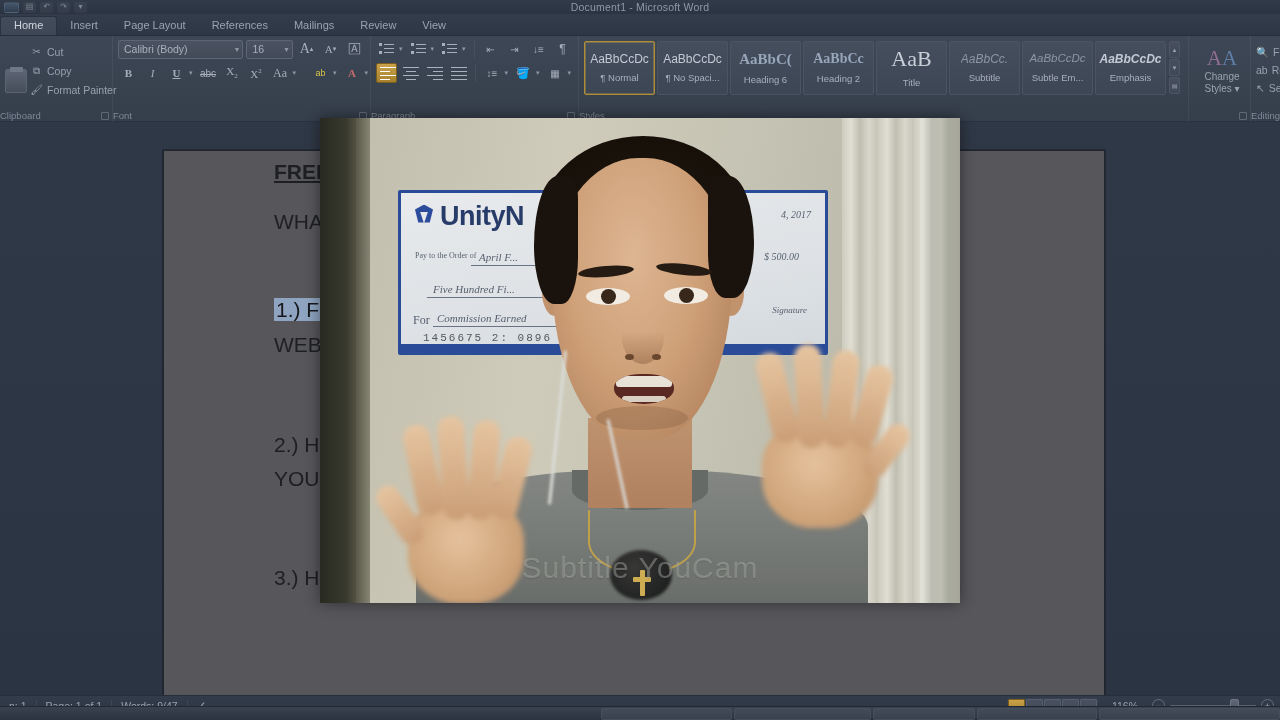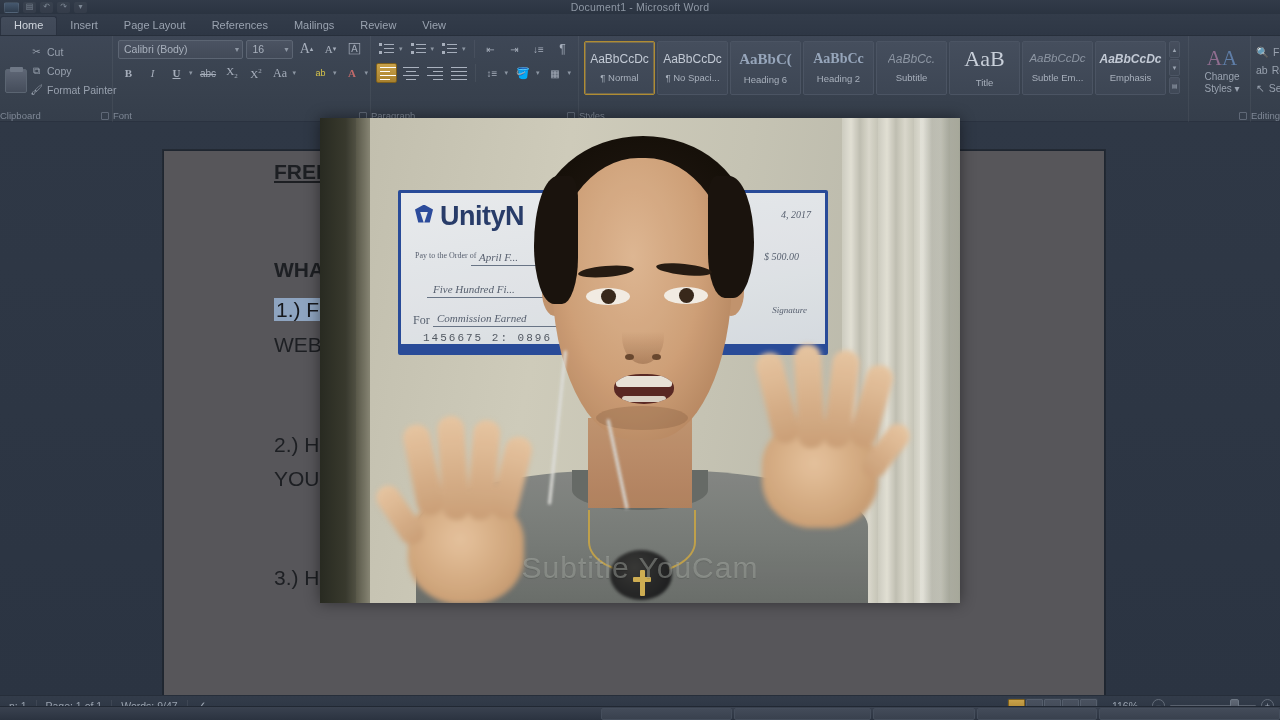--- a/index.html
+++ b/index.html
@@ -181,21 +181,21 @@
     background: #57565a; border: 1px solid #1f2630;
     box-shadow: 0 0 0 1px rgba(0,0,0,.25);
   }
   .doc-text { position: absolute; left: 110px; top: 0; width: 740px; }
   .dline {
     font-family: "Liberation Sans", sans-serif;
     color: #1d1f23; font-size: 21px; line-height: 1;
     white-space: nowrap; position: absolute;
   }
   .dline.u { text-decoration: underline; font-weight: bold; }
-  .dline.b { font-weight: bold; margin-top: 48px; }
+  .dline.b { font-weight: normal; }
   .dline.hl { background: #8ea4c0; color:#16181c; padding: 1px 2px; }
 
   
   .webcam {
     position: absolute; left: 320px; top: 118px; width: 640px; height: 485px;
     overflow: hidden; background: #3a3a32;
     box-shadow: 0 0 14px rgba(0,0,0,.45);
   }
   
   .wall { position:absolute; inset:0;
@@ -542,26 +542,26 @@
         </div>
         <div class="style-box">
           <div class="style-prev sp-h1">AaBbC(</div>
           <div class="style-name">Heading 6</div>
         </div>
         <div class="style-box">
           <div class="style-prev sp-h2">AaBbCc</div>
           <div class="style-name">Heading 2</div>
         </div>
         <div class="style-box">
+          <div class="style-prev sp-title">AaB</div>
+          <div class="style-name">Title</div>
+        </div>
+        <div class="style-box">
           <div class="style-prev sp-sub">AaBbCc.</div>
           <div class="style-name">Subtitle</div>
-        </div>
-        <div class="style-box">
-          <div class="style-prev sp-title">AaB</div>
-          <div class="style-name">Title</div>
         </div>
         <div class="style-box">
           <div class="style-prev sp-subem">AaBbCcDc</div>
           <div class="style-name">Subtle Em...</div>
         </div>
         <div class="style-box">
           <div class="style-prev sp-em">AaBbCcDc</div>
           <div class="style-name">Emphasis</div>
         </div>
         <div class="styles-scroll">

